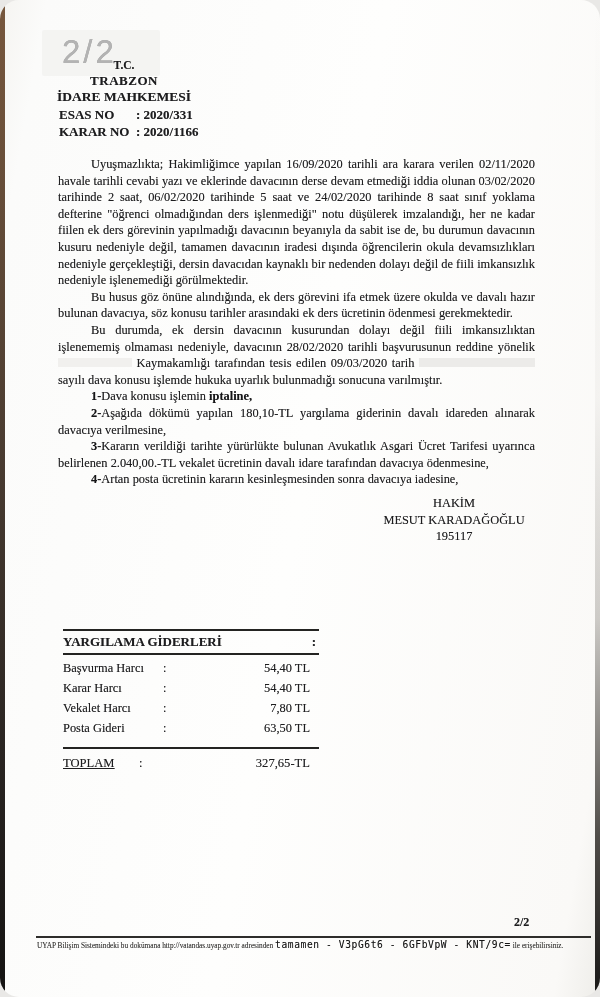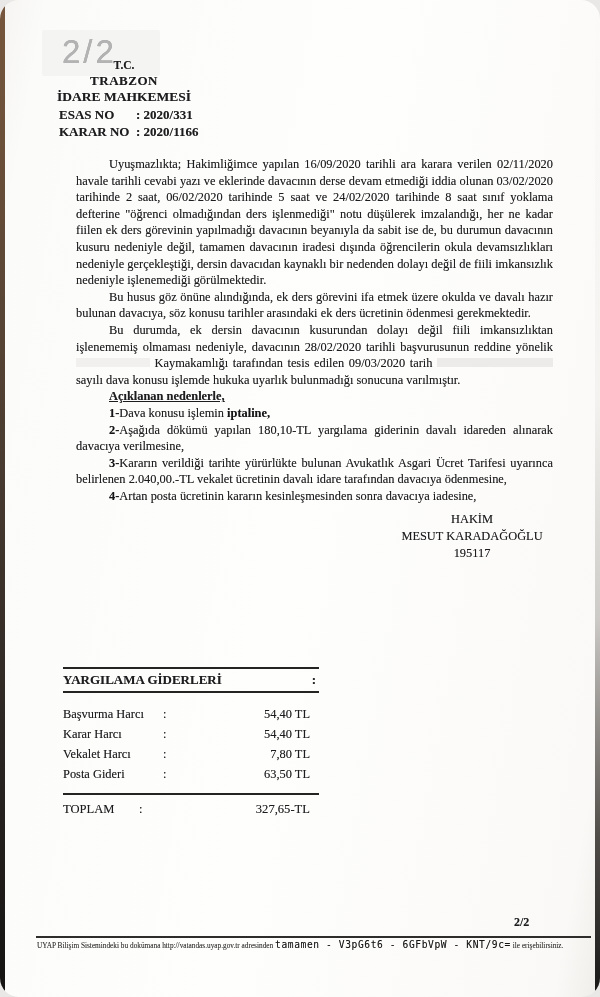--- a/index.html
+++ b/index.html
@@ -19,41 +19,41 @@
   .watermark { position:absolute; left:62px; top:33px; font-family:"Liberation Sans",sans-serif;
     font-size:33px; color:#b3b3b3; letter-spacing:3px; }
 
   .header-block { position:absolute; left:54px; top:58px; width:140px; text-align:center; font-weight:bold; }
   .hb-tc   { font-size:11.5px; line-height:15px; }
   .hb-city { font-size:13px;   line-height:16px; letter-spacing:0.5px; }
   .hb-court{ font-size:13.5px; line-height:16px; }
   .hb-rows { margin-top:2px; text-align:left; padding-left:5px; font-size:13px; line-height:16.5px; white-space:nowrap; }
   .hb-row-label { display:inline-block; width:77px; }
 
-  .doc-body { position:absolute; left:76px; top:156px; width:477px;
+  .doc-body { position:absolute; left:58px; top:156px; width:477px;
     font-size:12.4px; line-height:16.6px; text-align:justify; }
   .doc-body p { margin:0; text-indent:33px; }
   .redact-a { display:inline-block; width:74px;  height:9px; background:#f1f0ee; vertical-align:baseline; }
   .redact-b { display:inline-block; width:116px; height:9px; background:#ecebe9; vertical-align:baseline; }
   .u-bold { font-weight:bold; text-decoration:underline; }
   b { color:#151517; }
 
   .signature { margin:7px 0 0 280px; width:232px; text-align:center; line-height:16.8px; font-size:12.4px; }
 
-  .costs-table { position:absolute; left:63px; top:667px; width:256px; font-size:12.4px; }
+  .costs-table { position:absolute; left:63px; top:629px; width:256px; font-size:12.4px; }
   .ct-header { display:flex; border-top:2px solid #242422; border-bottom:2px solid #242422;
     font-weight:bold; font-size:13px; padding:3px 3px 3px 0; }
   .ct-header-colon { margin-left:auto; }
-  .ct-rows { padding-top:12px; }
+  .ct-rows { padding-top:4px; }
   .ct-row { display:flex; padding:2.4px 0; }
   .ct-label { width:100px; }
   .ct-value { margin-left:auto; padding-right:9px; }
   .ct-sep { border-top:2px solid #242422; margin-top:9px; }
   .ct-total { display:flex; padding-top:7px; font-size:12.6px; }
-  .ct-total-label { width:76px; }
+  .ct-total-label { width:76px;text-decoration:underline; }
 
   .page-indicator { position:absolute; left:514px; top:915px; font-size:12px; font-weight:bold; }
   .footer-rule { position:absolute; left:36px; top:936px; width:555px; height:2px; background:#2e2d2b; }
   .footer { position:absolute; left:37px; top:939px; width:556px; white-space:nowrap;
     font-size:7.3px; color:#3b3a38; }
   .footer .code { font-family:"DejaVu Sans Mono","Liberation Mono",monospace; font-size:9.6px;
     color:#161616; letter-spacing:0.6px; }
 </style>
 </head>
 <body>
@@ -78,21 +78,20 @@
   <div class="doc-body">
     <p>Uyuşmazlıkta; Hakimliğimce yapılan 16/09/2020 tarihli ara karara verilen 02/11/2020 havale tarihli cevabi yazı ve eklerinde davacının derse devam etmediği iddia olunan 03/02/2020 tarihinde 2 saat, 06/02/2020 tarihinde 5 saat ve 24/02/2020 tarihinde 8 saat sınıf yoklama defterine "öğrenci olmadığından ders işlenmediği" notu düşülerek imzalandığı, her ne kadar fiilen ek ders görevinin yapılmadığı davacının beyanıyla da sabit ise de, bu durumun davacının kusuru nedeniyle değil, tamamen davacının iradesi dışında öğrencilerin okula devamsızlıkları nedeniyle gerçekleştiği, dersin davacıdan kaynaklı bir nedenden dolayı değil de fiili imkansızlık nedeniyle işlenemediği görülmektedir.</p>
     <p>Bu husus göz önüne alındığında, ek ders görevini ifa etmek üzere okulda ve davalı hazır bulunan davacıya, söz konusu tarihler arasındaki ek ders ücretinin ödenmesi gerekmektedir.</p>
     <p>
       <span>Bu durumda, ek dersin davacının kusurundan dolayı değil fiili imkansızlıktan işlenememiş olmaması nedeniyle, davacının 28/02/2020 tarihli başvurusunun reddine yönelik</span>
       <span class="redact-a"></span>
       <span>Kaymakamlığı tarafından tesis edilen 09/03/2020 tarih</span>
       <span class="redact-b"></span>
       <span>sayılı dava konusu işlemde hukuka uyarlık bulunmadığı sonucuna varılmıştır.</span>
     </p>
-    <p><span class="u-bold">Açıklanan nedenlerle,</span></p>
     <p><b>1-</b><span>Dava konusu işlemin </span><b>iptaline,</b></p>
     <p><b>2-</b><span>Aşağıda dökümü yapılan 180,10-TL yargılama giderinin davalı idareden alınarak davacıya verilmesine,</span></p>
     <p><b>3-</b><span>Kararın verildiği tarihte yürürlükte bulunan Avukatlık Asgari Ücret Tarifesi uyarınca belirlenen 2.040,00.-TL vekalet ücretinin davalı idare tarafından davacıya ödenmesine,</span></p>
     <p><b>4-</b><span>Artan posta ücretinin  kararın kesinleşmesinden sonra davacıya iadesine,</span></p>
 
     <div class="signature">
       <div>HAKİM</div>
       <div>MESUT KARADAĞOĞLU</div>
       <div>195117</div>
     </div>

